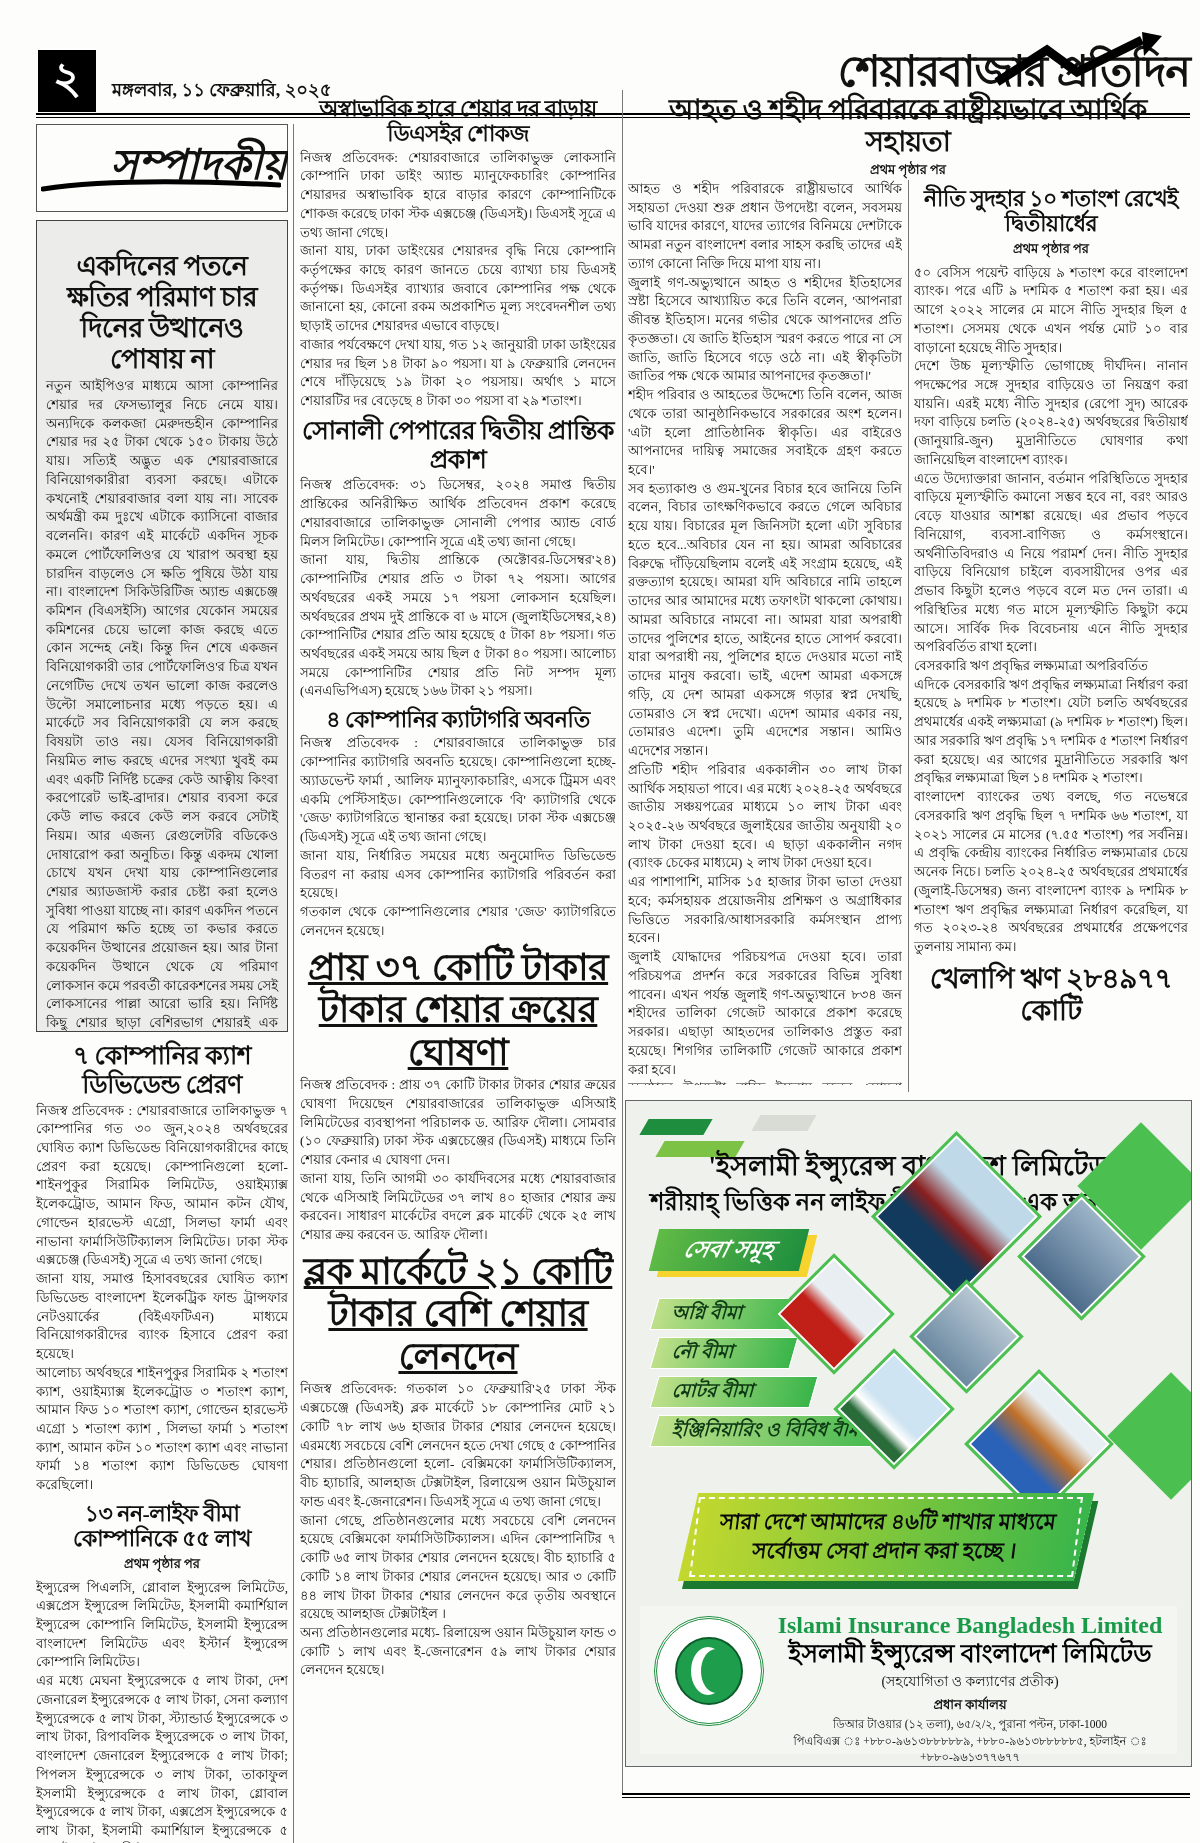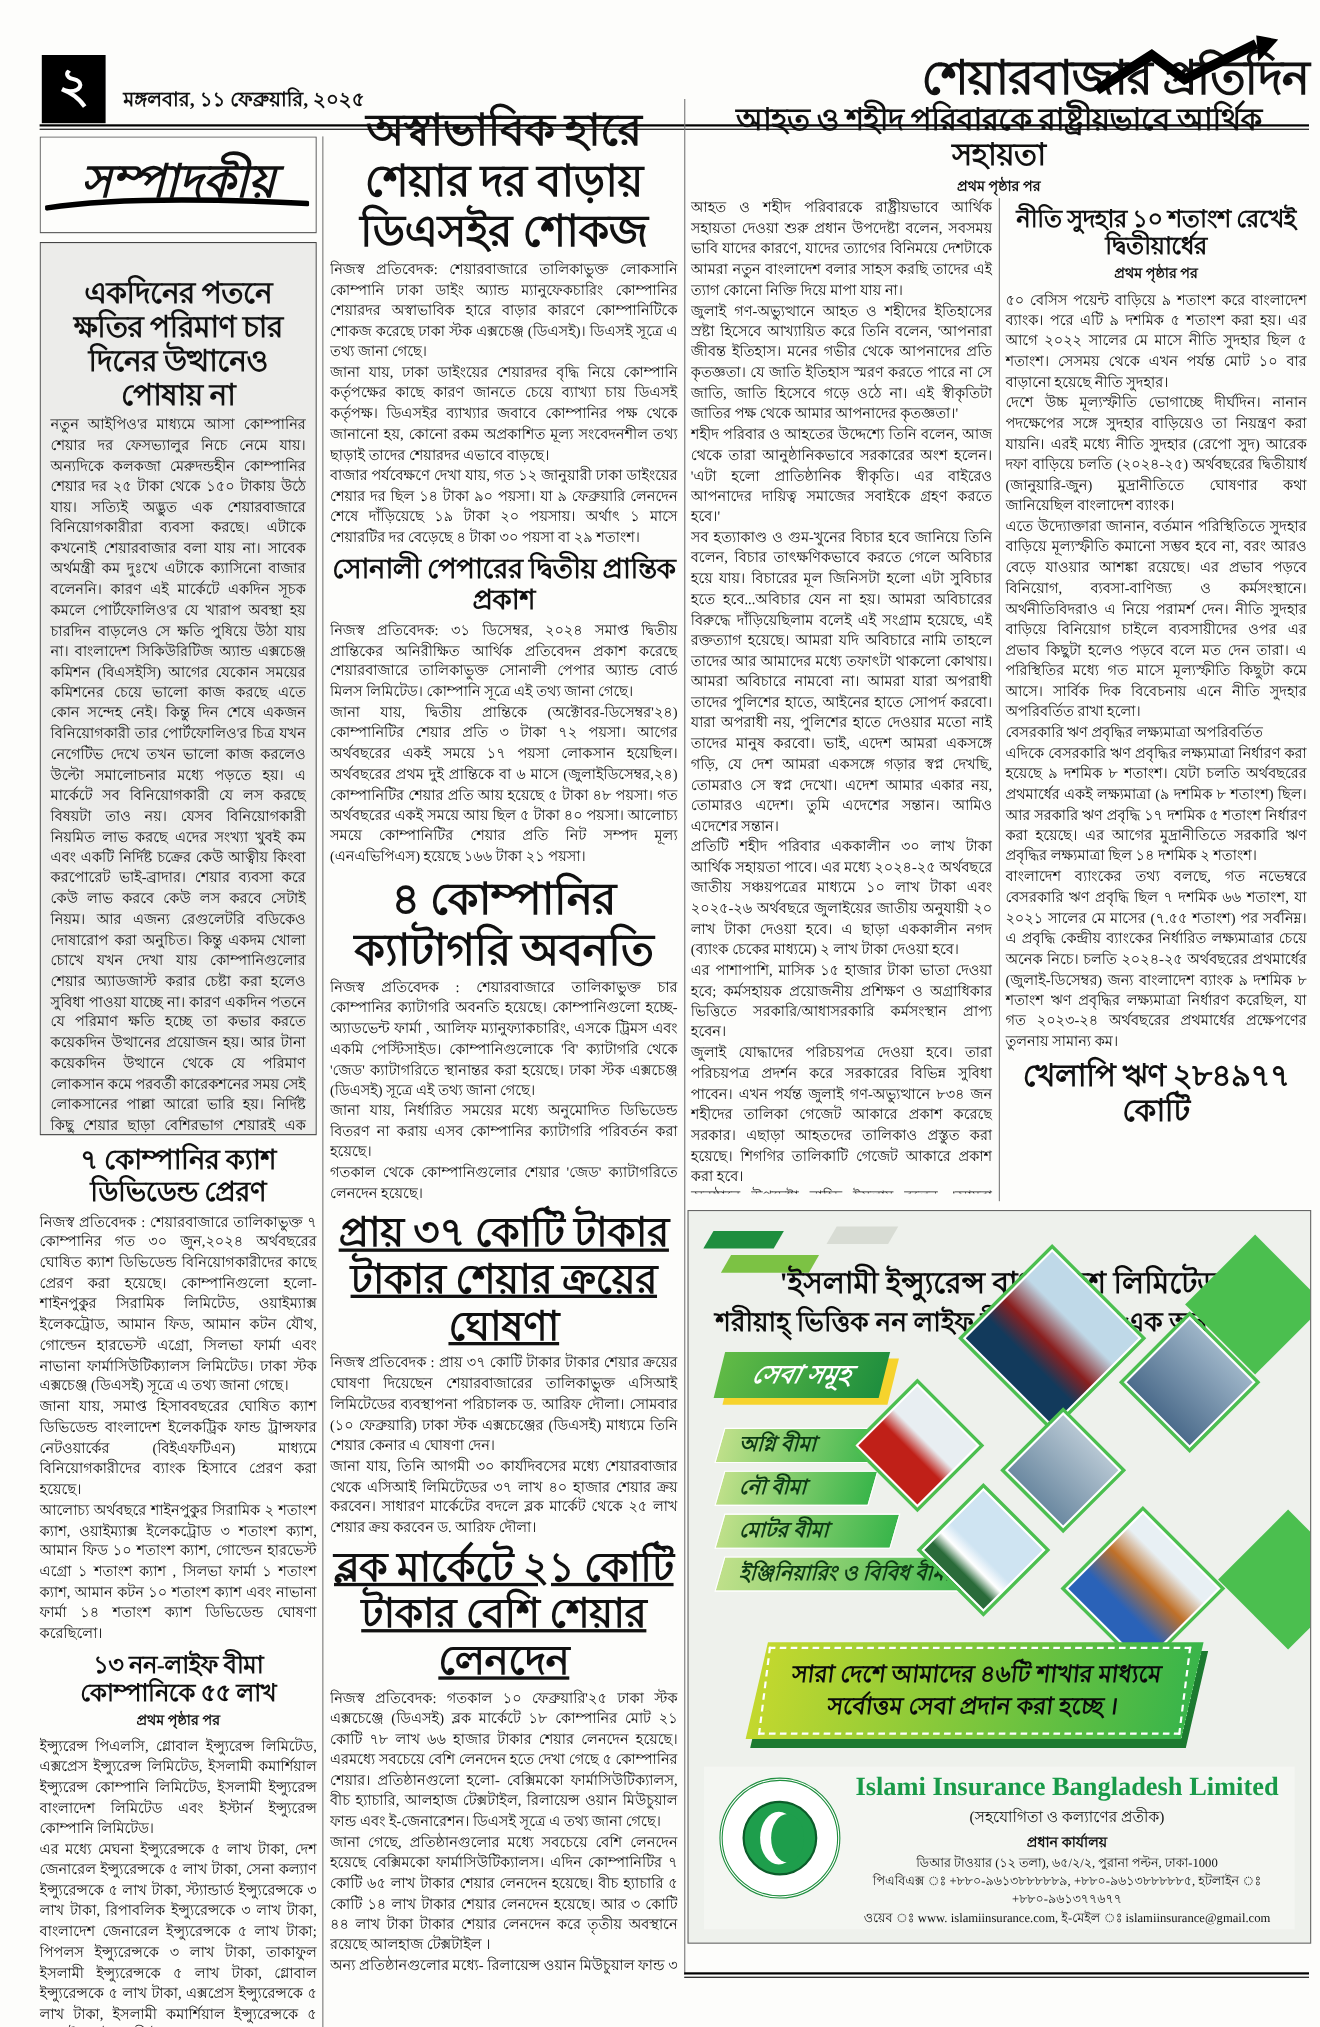--- a/index.html
+++ b/index.html
@@ -21,30 +21,30 @@
   #v3{left:908px;top:180px;height:912px;}
   .col{position:absolute;overflow:hidden;}
   #col1{left:36px;top:124px;width:252px;height:1719px;}
   #col2{left:300px;top:90px;width:316px;height:1705px;}
   #spreadhead{left:628px;top:88px;width:560px;height:92px;text-align:center;}
   #col3{left:628px;top:180px;width:274px;height:905px;}
   #col4{left:914px;top:180px;width:274px;height:905px;}
   
   .hl{font-weight:700;text-align:center;line-height:1.15;margin:6px 0 2px 0;letter-spacing:-0.5px;}
   .hl-xxl{font-size:37px;text-decoration:underline;}
-  .hl-xl{font-size:40px;}
+  .hl-xl{font-size:22px;}
   .hl-lg{font-size:28px;}
   .hl-md{font-size:25px;}
   .hl-sm{font-size:22px;}
   .sub{font-size:13px;font-weight:700;text-align:center;margin:2px 0 4px 0;}
   .body{font-size:13.2px;line-height:1.42;text-align:justify;white-space:pre-line;}
   
   #edit-label-box{border:1px solid #555;height:86px;position:relative;margin-bottom:8px;}
-  #edit-label{font-size:42px;font-weight:700;font-style:italic;text-align:center;line-height:80px;
-      font-family:Liberation Sans, sans-serif;}
+  #edit-label{font-size:42px;font-weight:700;font-style:italic;text-align:right;line-height:80px;
+      font-family:Liberation Serif, serif;}
   #edit-label-box svg{position:absolute;left:4px;top:50px;}
   #edit-box{background:#ececea;border:1.5px solid #444;padding:24px 9px;height:762px;overflow:hidden;margin-bottom:10px;}
   #edit-box .hl{font-size:27px;}
   
   #ad{position:absolute;left:625px;top:1100px;width:565px;height:665px;background:#eef1ec;
       border:1px solid #666;overflow:hidden;}
   .slash{position:absolute;height:16px;width:64px;}
   .ad-title{position:absolute;left:0;right:0;text-align:center;font-weight:700;color:#0b0b0b;}
   #ad-badge{position:absolute;left:28px;top:128px;width:150px;height:44px;}
   #ad-badge .badge-back{position:absolute;left:8px;top:6px;width:150px;height:42px;background:#f6d32d;transform:skewX(-14deg);}
@@ -222,20 +222,21 @@
     </div>
 
     <div id="ad-contact">
       <div id="ad-logo">
         <div class="inner-circle">
           <div class="crescent"></div>
         </div>
       </div>
       <div id="ad-company">
         <div class="en">Islami Insurance Bangladesh Limited</div>
+        <div class="bn">ইসলামী ইন্স্যুরেন্স বাংলাদেশ লিমিটেড</div>
         <div class="tag">(সহযোগিতা ও কল্যাণের প্রতীক)</div>
         <div class="ho">প্রধান কার্যালয়</div>
         <div class="addr">ডিআর টাওয়ার (১২ তলা), ৬৫/২/২, পুরানা পল্টন, ঢাকা-1000</div>
         <div class="ph">পিএবিএক্স ঃ +৮৮০-৯৬১৩৮৮৮৮৮৯, +৮৮০-৯৬১৩৮৮৮৮৮৫, হটলাইন ঃ +৮৮০-৯৬১৩৭৭৬৭৭</div>
         <div class="web">ওয়েব ঃ www. islamiinsurance.com, ই-মেইল ঃ islamiinsurance@gmail.com</div>
       </div>
     </div>
   </div>
 
   <div class="botrule"></div>

